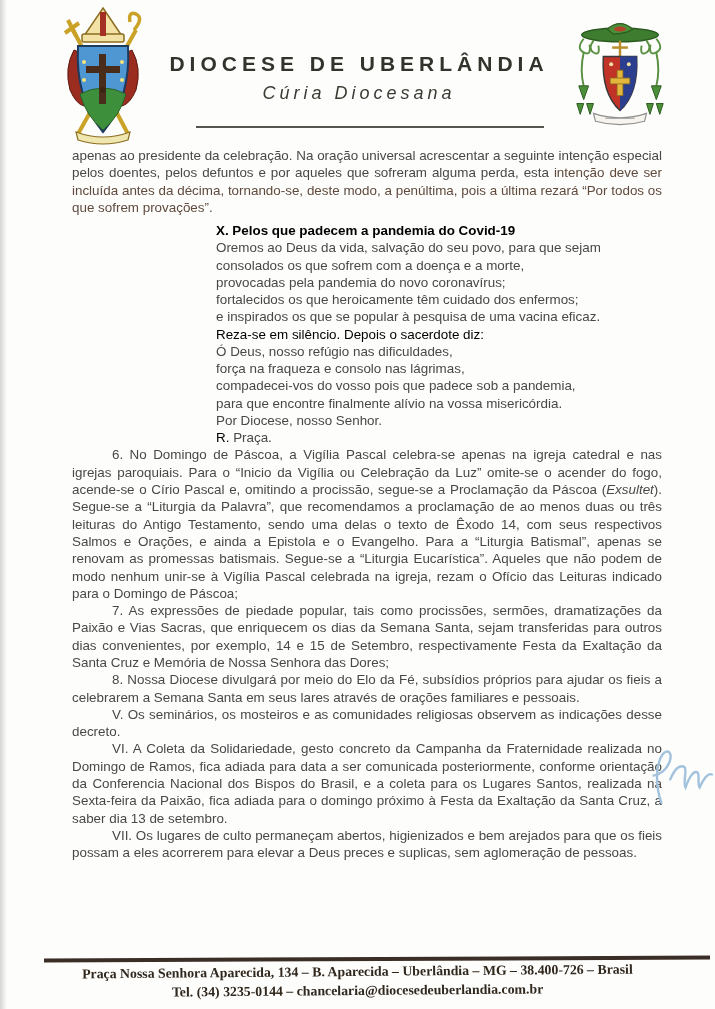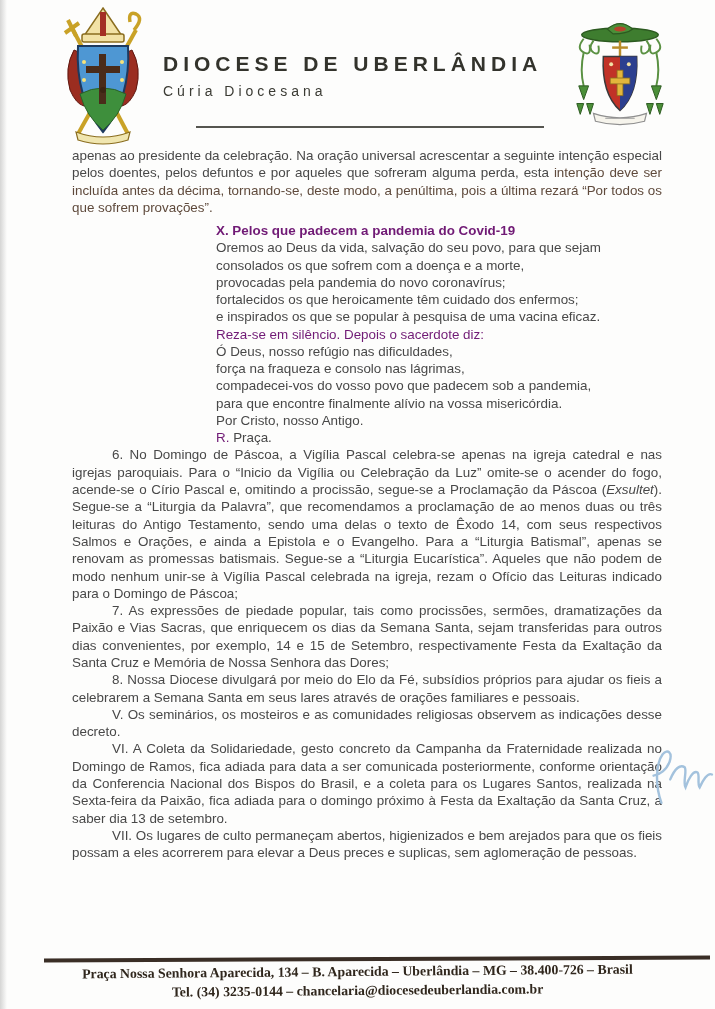--- a/index.html
+++ b/index.html
@@ -9,32 +9,32 @@
     font-family:"Liberation Sans", sans-serif;
   }
   .scan-edge {
     position:absolute; left:0; top:0; width:7px; height:100%;
     background:linear-gradient(to right, rgba(110,110,110,.28), rgba(255,255,255,0));
     pointer-events:none;
   }
   
   .crest-left  { position:absolute; left:48px;  top:6px;  width:110px; height:140px; }
   .crest-right { position:absolute; left:566px; top:14px; width:108px; height:130px; }
-  .title-block { position:absolute; left:163px; top:52px; width:392px; text-align:left; }
+  .title-block { position:absolute; left:163px; top:52px; width:392px; text-align:center; }
   .doc-title   { font-size:21px; font-weight:bold; letter-spacing:5px; color:#33332c; white-space:nowrap; }
-  .doc-subtitle{ margin-top:7px; font-size:14px; letter-spacing:4px; color:#3b3b34; }
+  .doc-subtitle{ margin-top:7px; font-size:18px; font-style:italic; letter-spacing:4px; color:#3b3b34; }
   .header-rule { position:absolute; left:196px; top:126px; width:348px; height:2px; background:#555550; }
   
   .doc-body {
     position:absolute; left:72px; top:147px; width:590px;
     font-size:13.4px; line-height:17.3px; color:#484848;
   }
   .doc-body p { margin:0; text-align:justify; }
   .sepia { color:#5f4a3c; }
-  .red   { color:#701a75; }
+  .red   { color:#000000; }
   .prayer { margin:6px 0 0 144px; }
   .prayer > div { line-height:17.25px; }
   .prayer-heading { font-weight:bold; }
   .item  { text-indent:40px; margin-top:6px; }
   .item-first { margin-top:9px; }
   em { font-style:italic; }
   
   .initials { position:absolute; left:644px; top:742px; width:72px; height:70px; }
   
   .footer-rule {
@@ -134,23 +134,23 @@
     <section class="prayer">
       <div class="prayer-heading red">X. Pelos que padecem a pandemia do Covid-19</div>
       <div>Oremos ao Deus da vida, salvação do seu povo, para que sejam</div>
       <div>consolados os que sofrem com a doença e a morte,</div>
       <div>provocadas pela pandemia do novo coronavírus;</div>
       <div>fortalecidos os que heroicamente têm cuidado dos enfermos;</div>
       <div>e inspirados os que se popular à pesquisa de uma vacina eficaz.</div>
       <div class="red">Reza-se em silêncio. Depois o sacerdote diz:</div>
       <div>Ó Deus, nosso refúgio nas dificuldades,</div>
       <div>força na fraqueza e consolo nas lágrimas,</div>
-      <div>compadecei-vos do vosso povo que padecem sob a pandemia,</div>
+      <div>compadecei-vos do vosso pois que padece sob a pandemia,</div>
       <div>para que encontre finalmente alívio na vossa misericórdia.</div>
-      <div>Por Cristo, nosso Antigo.</div>
+      <div>Por Diocese, nosso Senhor.</div>
       <div><span class="red">R.</span><span> Praça.</span></div>
     </section>
 
     <p class="item item-first"><span>6. No Domingo de Páscoa, a Vigília Pascal celebra-se apenas na igreja catedral e nas igrejas paroquiais. Para o “Inicio da Vigília ou Celebração da Luz” omite-se o acender do fogo, acende-se o Círio Pascal e, omitindo a procissão, segue-se a Proclamação da Páscoa (</span><em>Exsultet</em><span>). Segue-se a “Liturgia da Palavra”, que recomendamos a proclamação de ao menos duas ou três leituras do Antigo Testamento, sendo uma delas o texto de Êxodo 14, com seus respectivos Salmos e Orações, e ainda a Epistola e o Evangelho. Para a “Liturgia Batismal”, apenas se renovam as promessas batismais. Segue-se a “Liturgia Eucarística”. Aqueles que não podem de modo nenhum unir-se à Vigília Pascal celebrada na igreja, rezam o Ofício das Leituras indicado para o Domingo de Páscoa;</span></p>
 
     <p class="item">7. As expressões de piedade popular, tais como procissões, sermões, dramatizações da Paixão e Vias Sacras, que enriquecem os dias da Semana Santa, sejam transferidas para outros dias convenientes, por exemplo, 14 e 15 de Setembro, respectivamente Festa da Exaltação da Santa Cruz e Memória de Nossa Senhora das Dores;</p>
 
     <p class="item">8. Nossa Diocese divulgará por meio do Elo da Fé, subsídios próprios para ajudar os fieis a celebrarem a Semana Santa em seus lares através de orações familiares e pessoais.</p>
 
     <p class="item">V. Os seminários, os mosteiros e as comunidades religiosas observem as indicações desse decreto.</p>

